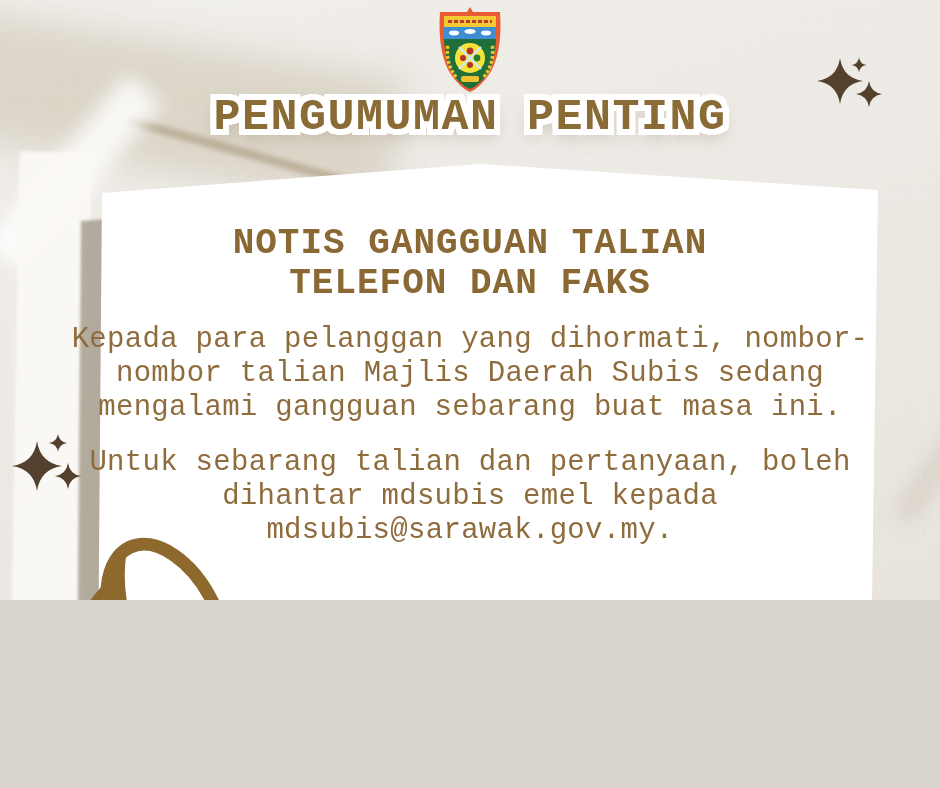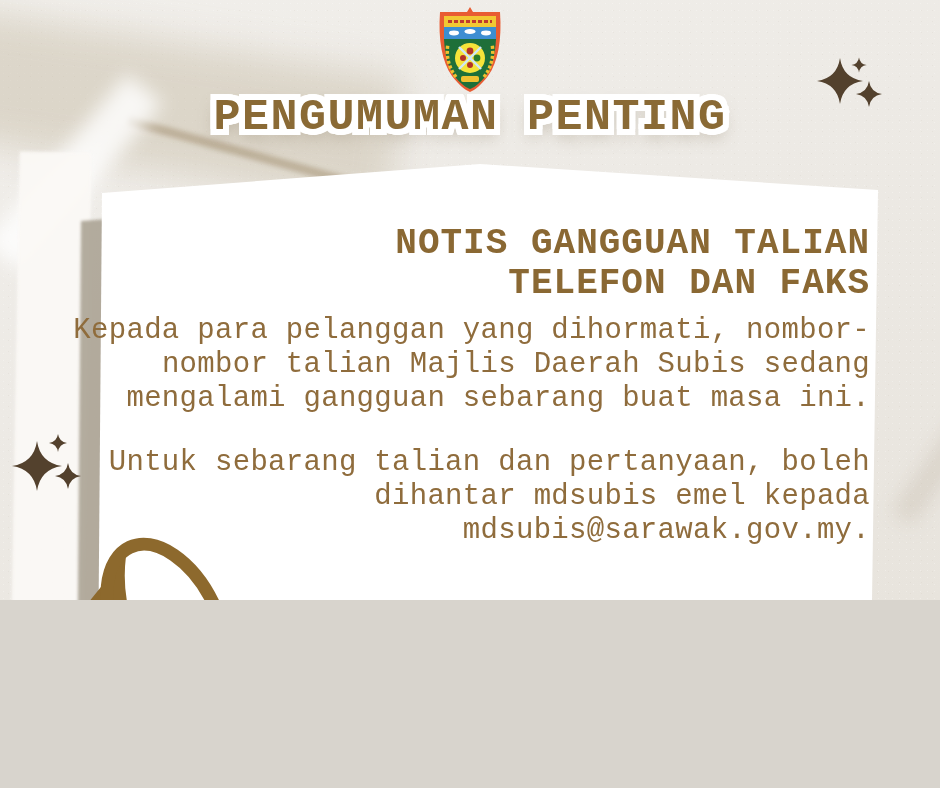--- a/index.html
+++ b/index.html
@@ -54,25 +54,25 @@
       -5px -5px 0 #fff, 5px -5px 0 #fff, -5px 5px 0 #fff, 5px 5px 0 #fff,
       0 -6px 0 #fff, 0 6px 0 #fff, -6px 0 0 #fff, 6px 0 0 #fff,
       0 8px 16px rgba(140,125,100,.55);
   }
   .title-front{position:relative;color:var(--title-brown,#8a6a35);}
 
   
   .crest{left:432px;top:6px;width:76px;height:88px;}
 
   
-  .cardtext{position:absolute;left:70px;width:800px;text-align:right;}
+  .cardtext{position:absolute;left:70px;width:800px;text-align:center;}
   .heading{top:224px;font-weight:800;font-size:36px;line-height:40px;letter-spacing:1px;
     color:var(--heading-brown,#8a6833);}
   .para{font-size:29px;line-height:34px;letter-spacing:.3px;color:var(--body-brown,#8f6c3c);}
-  .p1{top:314px;} .p2{top:446px;} .p3{top:562px;}
+  .p1{top:323px;} .p2{top:446px;} .p3{top:562px;}
 </style>
 </head>
 <body>
 
 <div class="poster">
 
   <div class="layer grain"></div>
   <div class="layer tl-shade"></div>
   <div class="layer tl-beam"></div>
   <div class="layer white-diag"></div>

